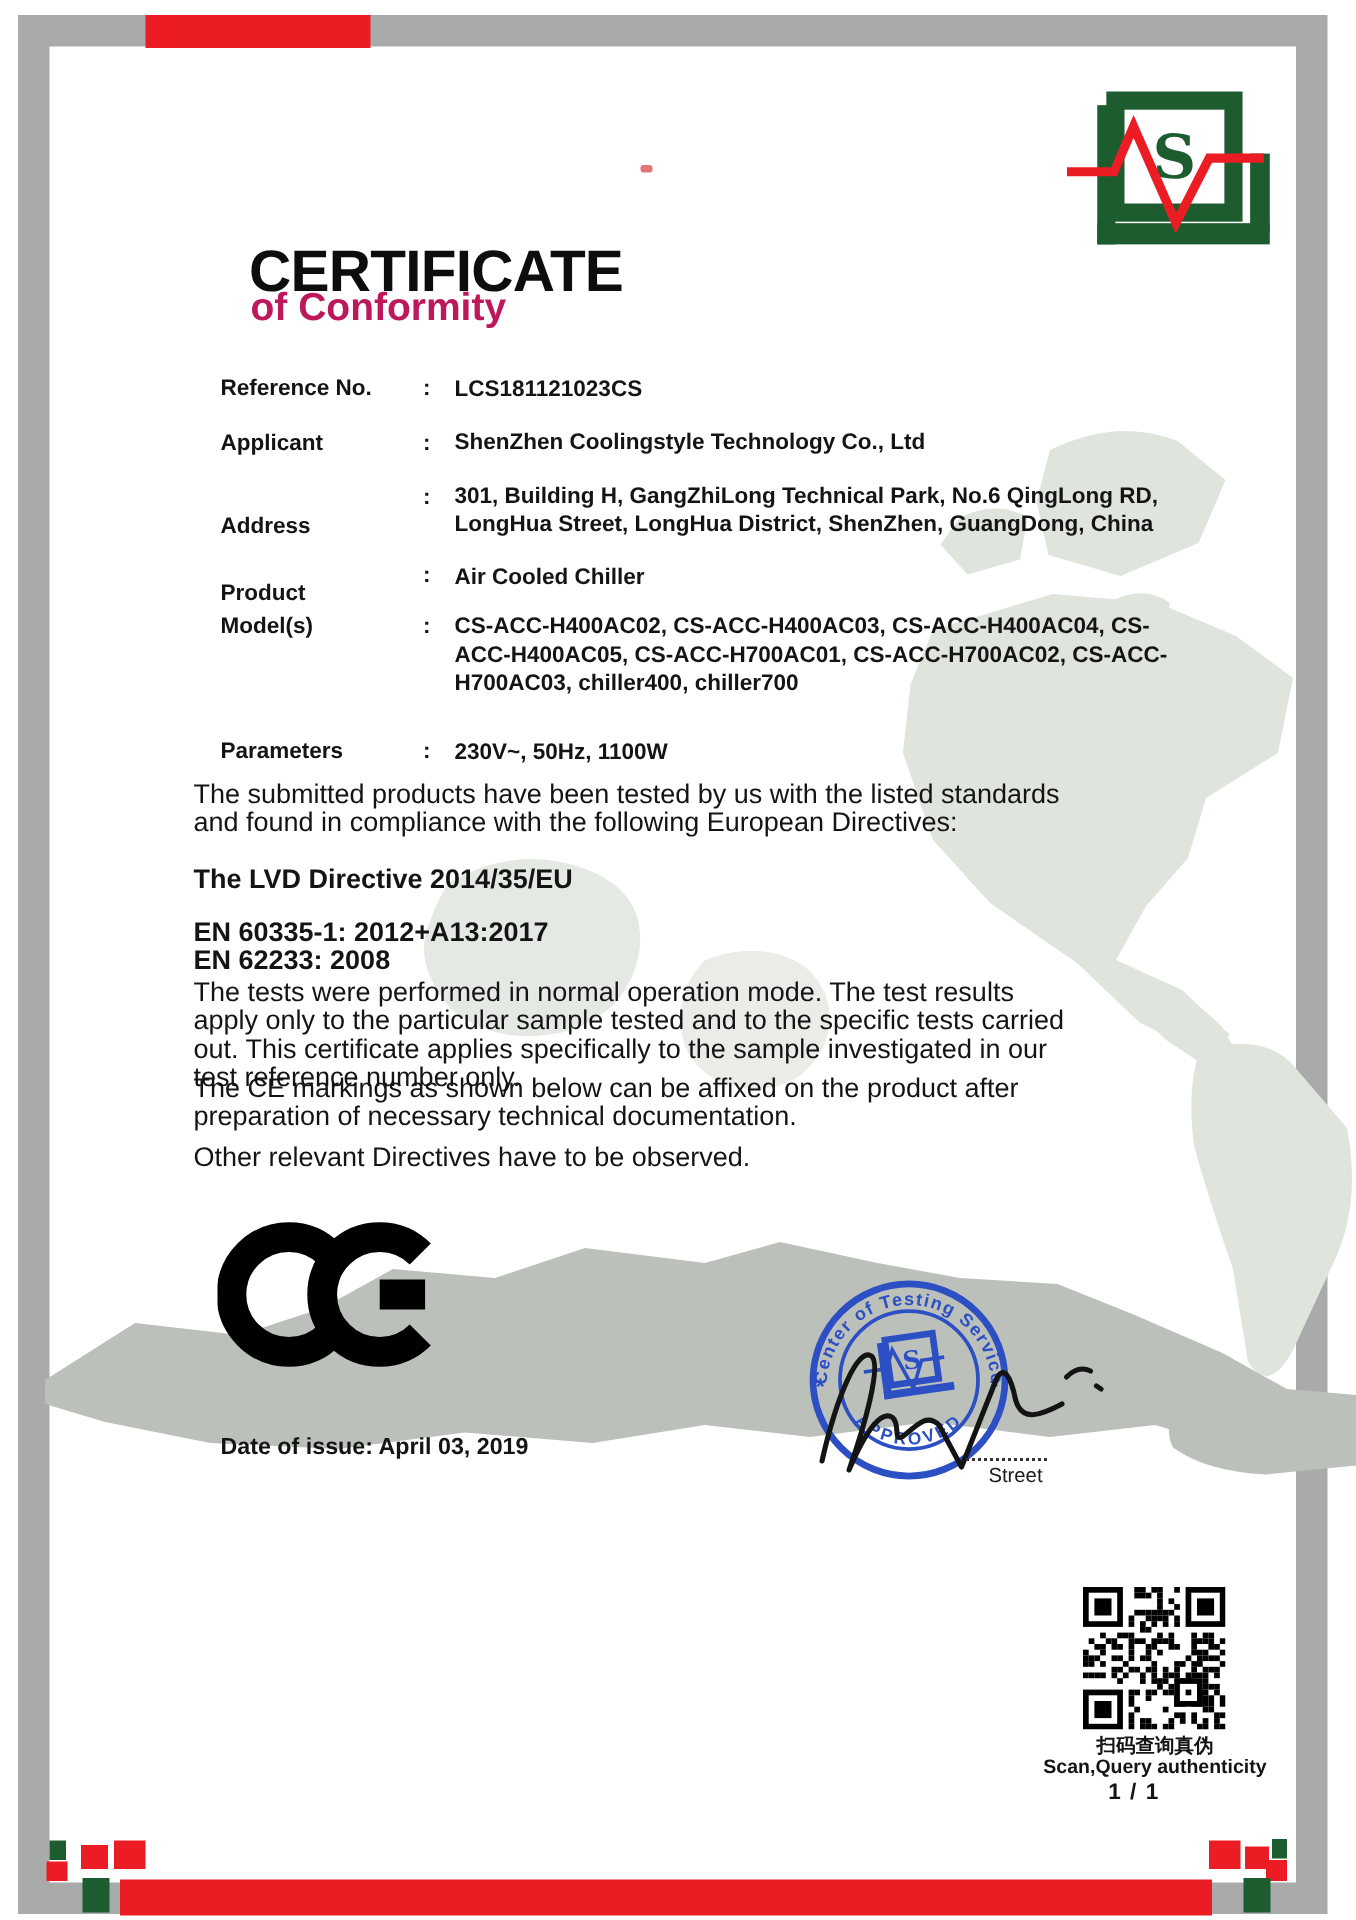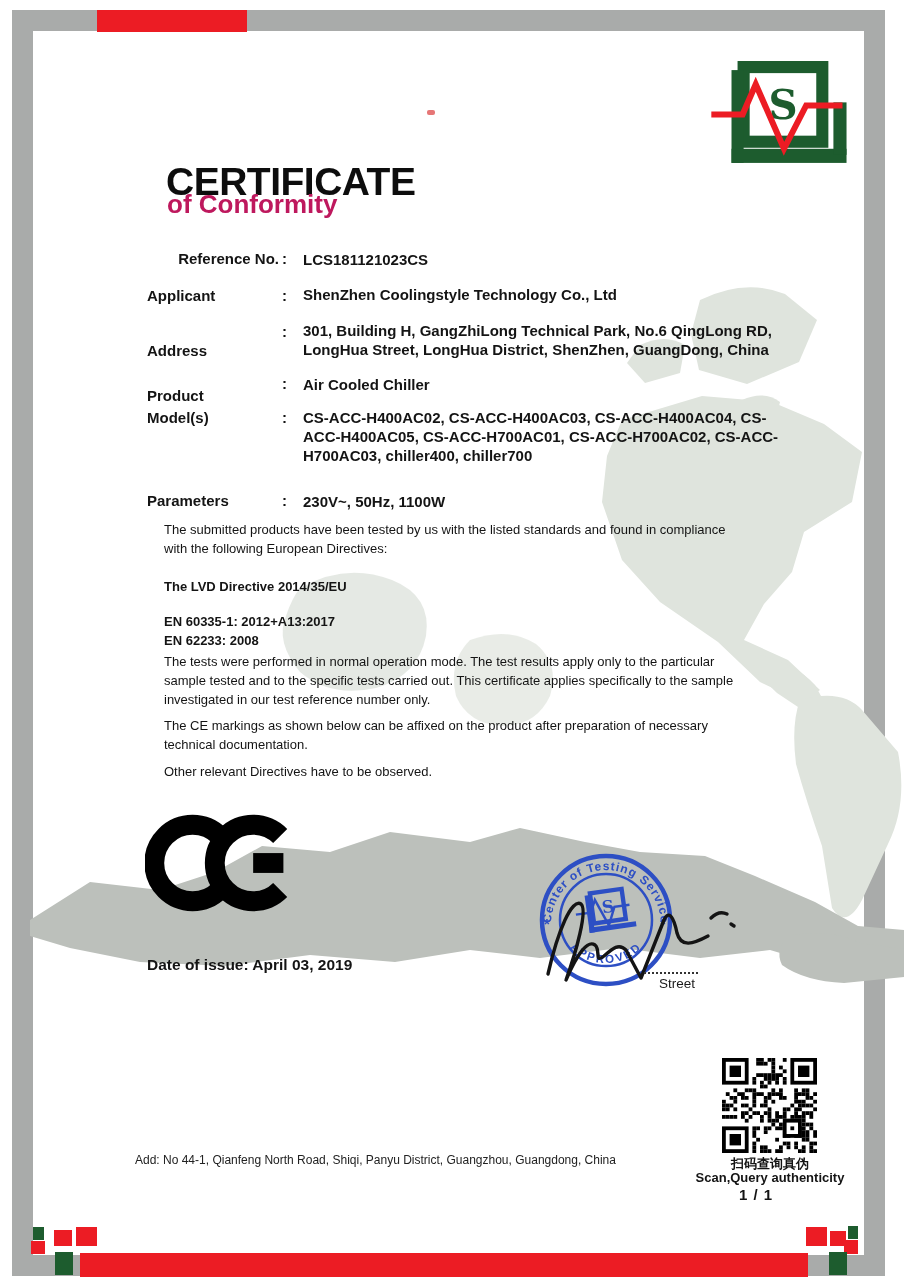--- a/index.html
+++ b/index.html
@@ -22,21 +22,21 @@
   .green{background:#1d5c2e;}
   .content{z-index:4;}
   .title{
     left:166px;top:144px;font-size:39px;font-weight:bold;letter-spacing:-0.5px;color:#0d0d0d;margin-top:16px;
   }
   .subtitle{left:167px;top:189px;font-size:26px;font-weight:bold;color:#be185d;}
   .logo-svg{left:711px;top:60px;width:152px;height:113px;z-index:4;}
   .field-label{left:147px;width:132px;font-size:15px;font-weight:bold;}
   .field-colon{left:282px;font-size:15px;font-weight:bold;}
   .field-value{left:303px;width:480px;font-size:15px;font-weight:bold;line-height:19px;}
-  .para{left:164px;width:588px;font-size:13px;line-height:19px;}
+  .para{left:129px;width:588px;font-size:18px;line-height:19px;}
   .bold{font-weight:bold;}
   .ce-svg{left:145px;top:811px;width:152px;height:104px;z-index:4;}
   .date-line{left:147px;top:956px;font-size:15.5px;font-weight:bold;z-index:4;}
   .stamp-svg{left:534px;top:849px;width:150px;height:145px;z-index:5;}
   .sig-svg{left:518px;top:878px;width:230px;height:120px;z-index:6;}
   .dotline{left:644px;top:958px;width:54px;height:14px;border-bottom:2px dotted #333;z-index:6;}
   .manager{left:636px;top:976px;width:82px;text-align:center;font-size:13.5px;color:#1a1a1a;z-index:6;}
   .qr-box{left:722px;top:1058px;width:95px;height:95px;z-index:4;}
   .qr-cap-cn{left:688px;top:1155px;width:164px;text-align:center;font-size:13px;font-weight:bold;z-index:4;}
   .qr-cap-en{left:660px;top:1170px;width:220px;text-align:center;font-size:13px;font-weight:bold;z-index:4;}
@@ -92,21 +92,21 @@
   <rect x="20" y="10" width="12" height="92" fill="#1d5c2e"></rect>
   <rect x="20" y="88" width="114" height="14" fill="#1d5c2e"></rect>
   <rect x="121" y="42" width="13" height="52" fill="#1d5c2e"></rect>
   <text x="71" y="58" text-anchor="middle" font-size="40" font-weight="bold" font-family="'DejaVu Serif', serif" fill="#1d5c2e">S</text>
   <polyline points="0,54 31,54 44,24 72,88 94,45 130,45" fill="none" stroke="#ec1c24" stroke-width="6"></polyline>
 </svg>
 
 <div class="abs content title">CERTIFICATE</div>
 <div class="abs content subtitle">of Conformity</div>
 
-<div class="abs content field-label" style="top:250px;text-align:right;">Reference No.</div>
+<div class="abs content field-label" style="top:250px;">Reference No.</div>
 <div class="abs content field-colon" style="top:250px;">:</div>
 <div class="abs content field-value" style="top:250px;">LCS181121023CS</div>
 
 <div class="abs content field-label" style="top:287px;">Applicant</div>
 <div class="abs content field-colon" style="top:287px;">:</div>
 <div class="abs content field-value" style="top:285px;">ShenZhen Coolingstyle Technology Co., Ltd</div>
 
 <div class="abs content field-label" style="top:342px;">Address</div>
 <div class="abs content field-colon" style="top:323px;">:</div>
 <div class="abs content field-value" style="top:321px;">301, Building H, GangZhiLong Technical Park, No.6 QingLong RD, LongHua Street, LongHua District, ShenZhen, GuangDong, China</div>
@@ -387,14 +387,13 @@
       <rect x="60.8" y="60.8" width="19" height="19" fill="#000"></rect>
       <rect x="64.6" y="64.6" width="11.399999999999999" height="11.399999999999999" fill="#fff"></rect>
       <rect x="68.39999999999999" y="68.39999999999999" width="3.8" height="3.8" fill="#000"></rect>
     </svg>
 </div>
 <div class="abs qr-cap-cn">扫码查询真伪</div>
 <div class="abs qr-cap-en">Scan,Query authenticity</div>
 <div class="abs qr-page">1 / 1</div>
 
 <div class="abs footer">
-  <div>Add: No 44-1, Qianfeng North Road, Shiqi, Panyu District, Guangzhou, Guangdong, China</div>
 </div>
 
 </body></html>

